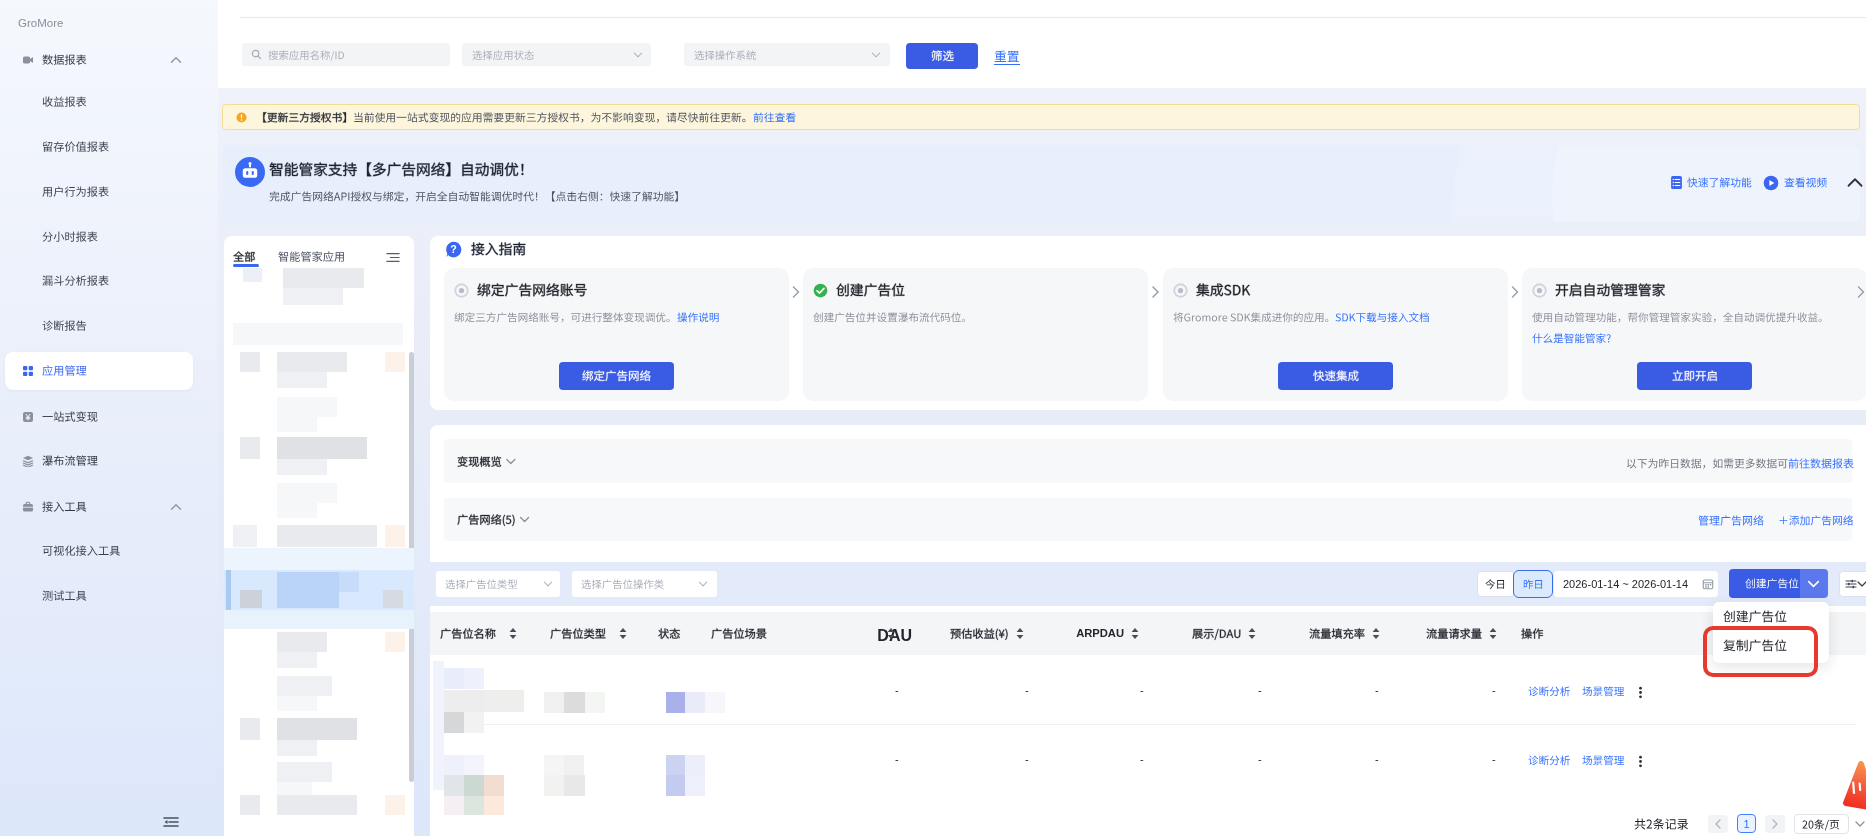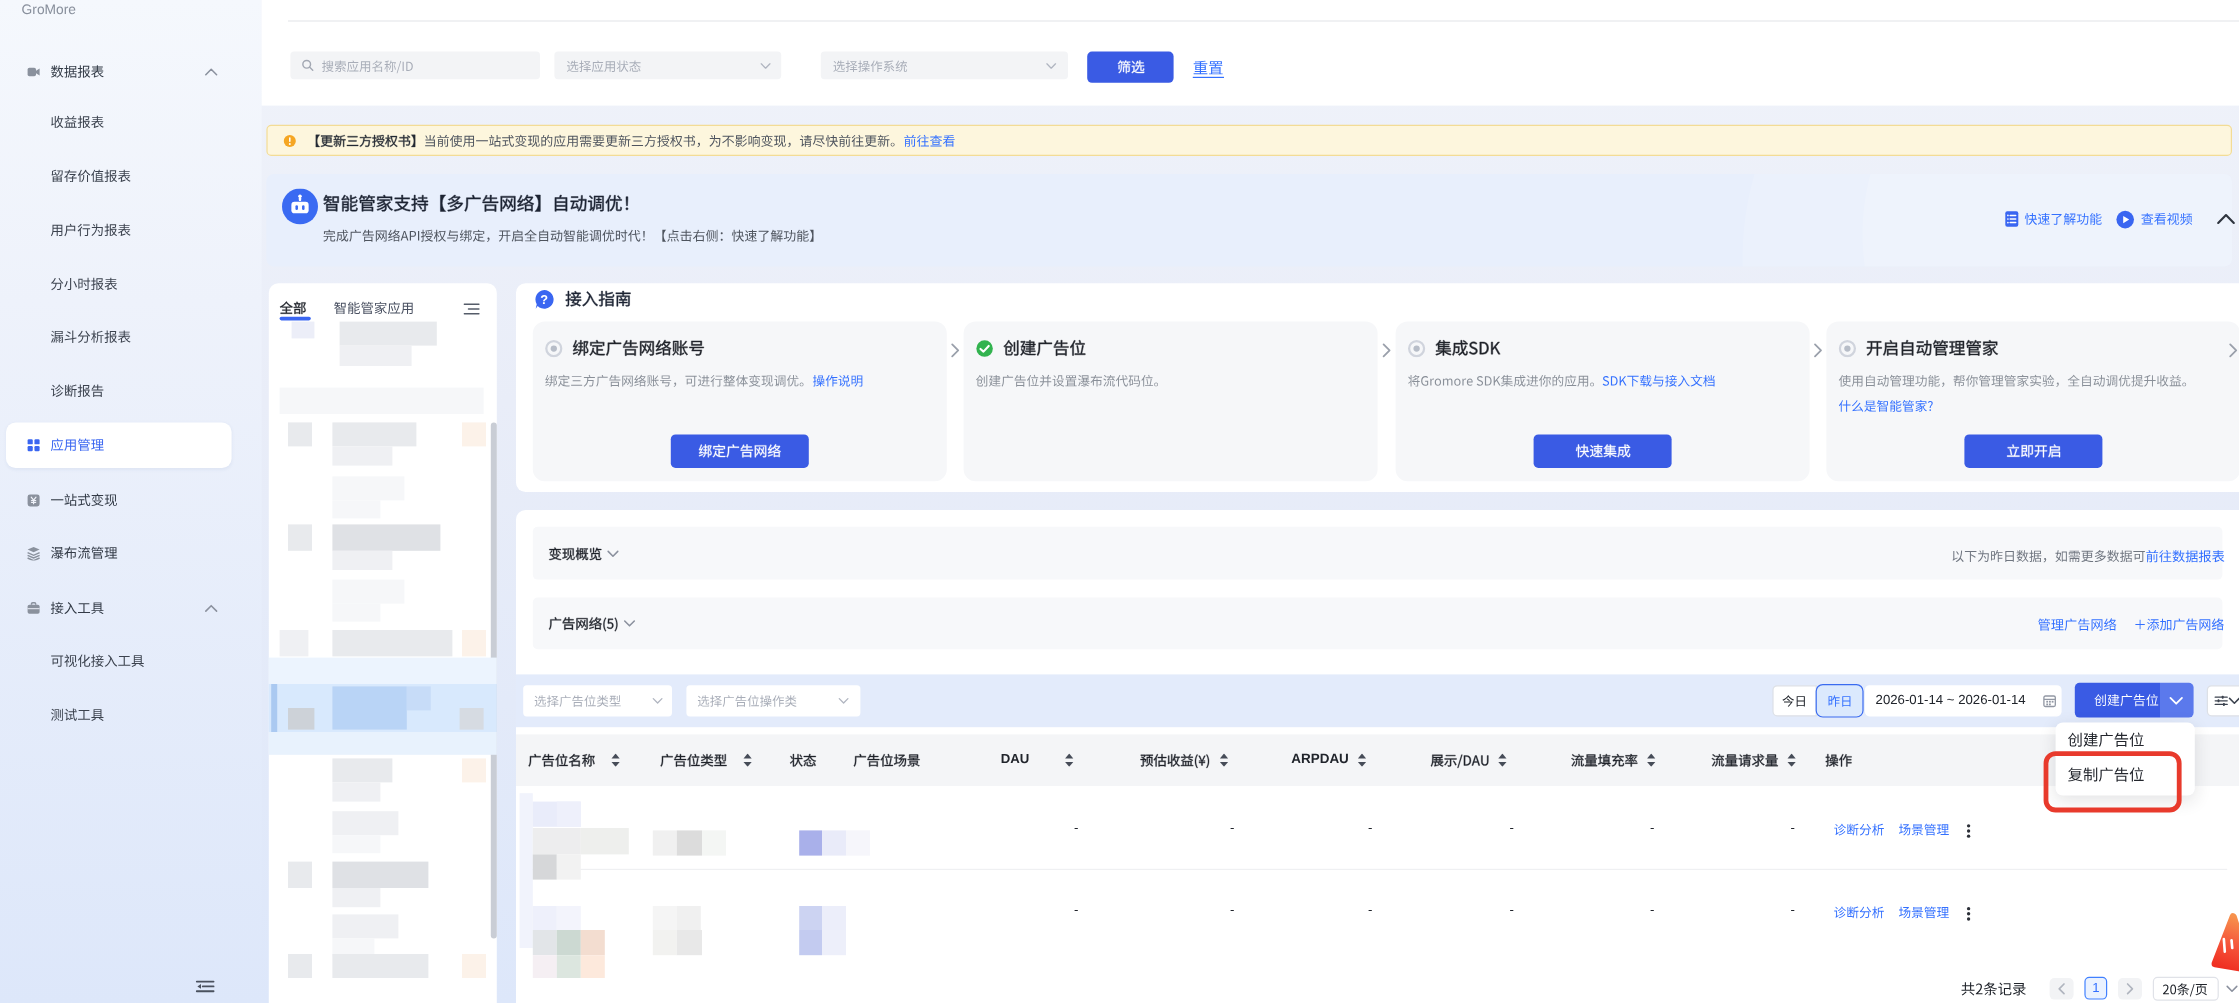--- a/index.html
+++ b/index.html
@@ -214,21 +214,21 @@
       <path id="g0030" d="M278 893C417 893 506 767 506 511C506 257 417 134 278 134C138 134 50 257 50 511C50 767 138 893 278 893ZM278 819C195 819 138 726 138 511C138 297 195 206 278 206C361 206 418 297 418 511C418 726 361 819 278 819Z"></path>
       <path id="g9875" d="M464 418L464 599C464 706 421 825 50 899C66 915 87 944 96 960C485 876 541 737 541 600L541 418ZM545 770C661 824 812 907 885 963L932 903C854 848 703 769 589 719ZM171 285L171 752L248 752L248 355L760 355L760 750L839 750L839 285L478 285C497 250 517 207 535 165L935 165L935 95L74 95L74 165L449 165C437 204 419 249 403 285Z"></path>
     </defs>
   </svg>
 <div class="abs" style="left:0;top:0;width:218px;height:836px;background:linear-gradient(180deg,#f5f8fd 0%,#eef2fb 30%,#dde7fa 100%)"></div>
 <div class="abs" style="left:218px;top:0;width:1648px;height:88px;background:#fff"></div>
 <div class="abs" style="left:240px;top:17px;width:1626px;height:1px;background:#e7e8ec"></div>
 <div class="abs" style="left:224px;top:236px;width:190px;height:600px;background:#fff;border-radius:8px 8px 0 0"></div>
 <div class="abs" style="left:430px;top:236px;width:1436px;height:174px;background:#fff;border-radius:8px 0 0 8px"></div>
 <div class="abs" style="left:430px;top:425px;width:1436px;height:411px;background:#fff;border-radius:8px 0 0 0"></div>
-<div class="lat" style="left:18px;top:3px;font-size:11.5px;color:#888f9c">GroMore</div>
+<div class="lat" style="left:18px;top:17px;font-size:11.5px;color:#888f9c">GroMore</div>
 <div class="abs" style="left:5px;top:352px;width:188px;height:38px;background:#fff;border-radius:8px;box-shadow:0 1px 3px rgba(30,60,140,0.06)"></div>
 <svg class="t" style="left:42.0px;top:54.1px;width:44.8px;height:11.2px;color:#333b47" viewBox="0 0 4000 1000">
     <use href="#g6570" x="0"></use>
     <use href="#g636E" x="1000"></use>
     <use href="#g62A5" x="2000"></use>
     <use href="#g8868" x="3000"></use>
   </svg>
 <svg class="abs" style="left:0;top:0;width:1866px;height:836px;pointer-events:none" viewBox="0 0 1866 836">
     <polyline points="171.5,62.25 176,57.75 180.5,62.25" fill="none" stroke="#8b919e" stroke-width="1.3" stroke-linecap="round" stroke-linejoin="round"></polyline>
   </svg>
@@ -1033,21 +1033,21 @@
     <use href="#g72B6" x="0"></use>
     <use href="#g6001" x="1000"></use>
   </svg>
 <svg class="t b" style="left:711.0px;top:627.6px;width:56.0px;height:11.2px;color:#20242b" viewBox="0 0 5000 1000">
     <use href="#g5E7F" x="0"></use>
     <use href="#g544A" x="1000"></use>
     <use href="#g4F4D" x="2000"></use>
     <use href="#g573A" x="3000"></use>
     <use href="#g666F" x="4000"></use>
   </svg>
-<div class="lat latb" style="left:834px;top:627px;width:60px;text-align:left;font-size:11px;color:#20242b">DAU</div>
+<div class="lat latb" style="left:852px;top:627px;width:60px;text-align:right;font-size:16px;color:#20242b">DAU</div>
 <svg class="abs" style="left:887px;top:628.0px;width:8px;height:11px" viewBox="0 0 8 11">
     <path d="M4 0 L7.4 4 H0.6 Z" fill="#464c58"></path>
     <path d="M4 11 L7.4 7 H0.6 Z" fill="#464c58"></path>
   </svg>
 <svg class="t b" style="left:950.4px;top:627.6px;width:58.6px;height:11.2px;color:#20242b" viewBox="0 0 5231 1000">
     <use href="#g9884" x="0"></use>
     <use href="#g4F30" x="1000"></use>
     <use href="#g6536" x="2000"></use>
     <use href="#g76CA" x="3000"></use>
     <use href="#g0028" x="4000"></use>

